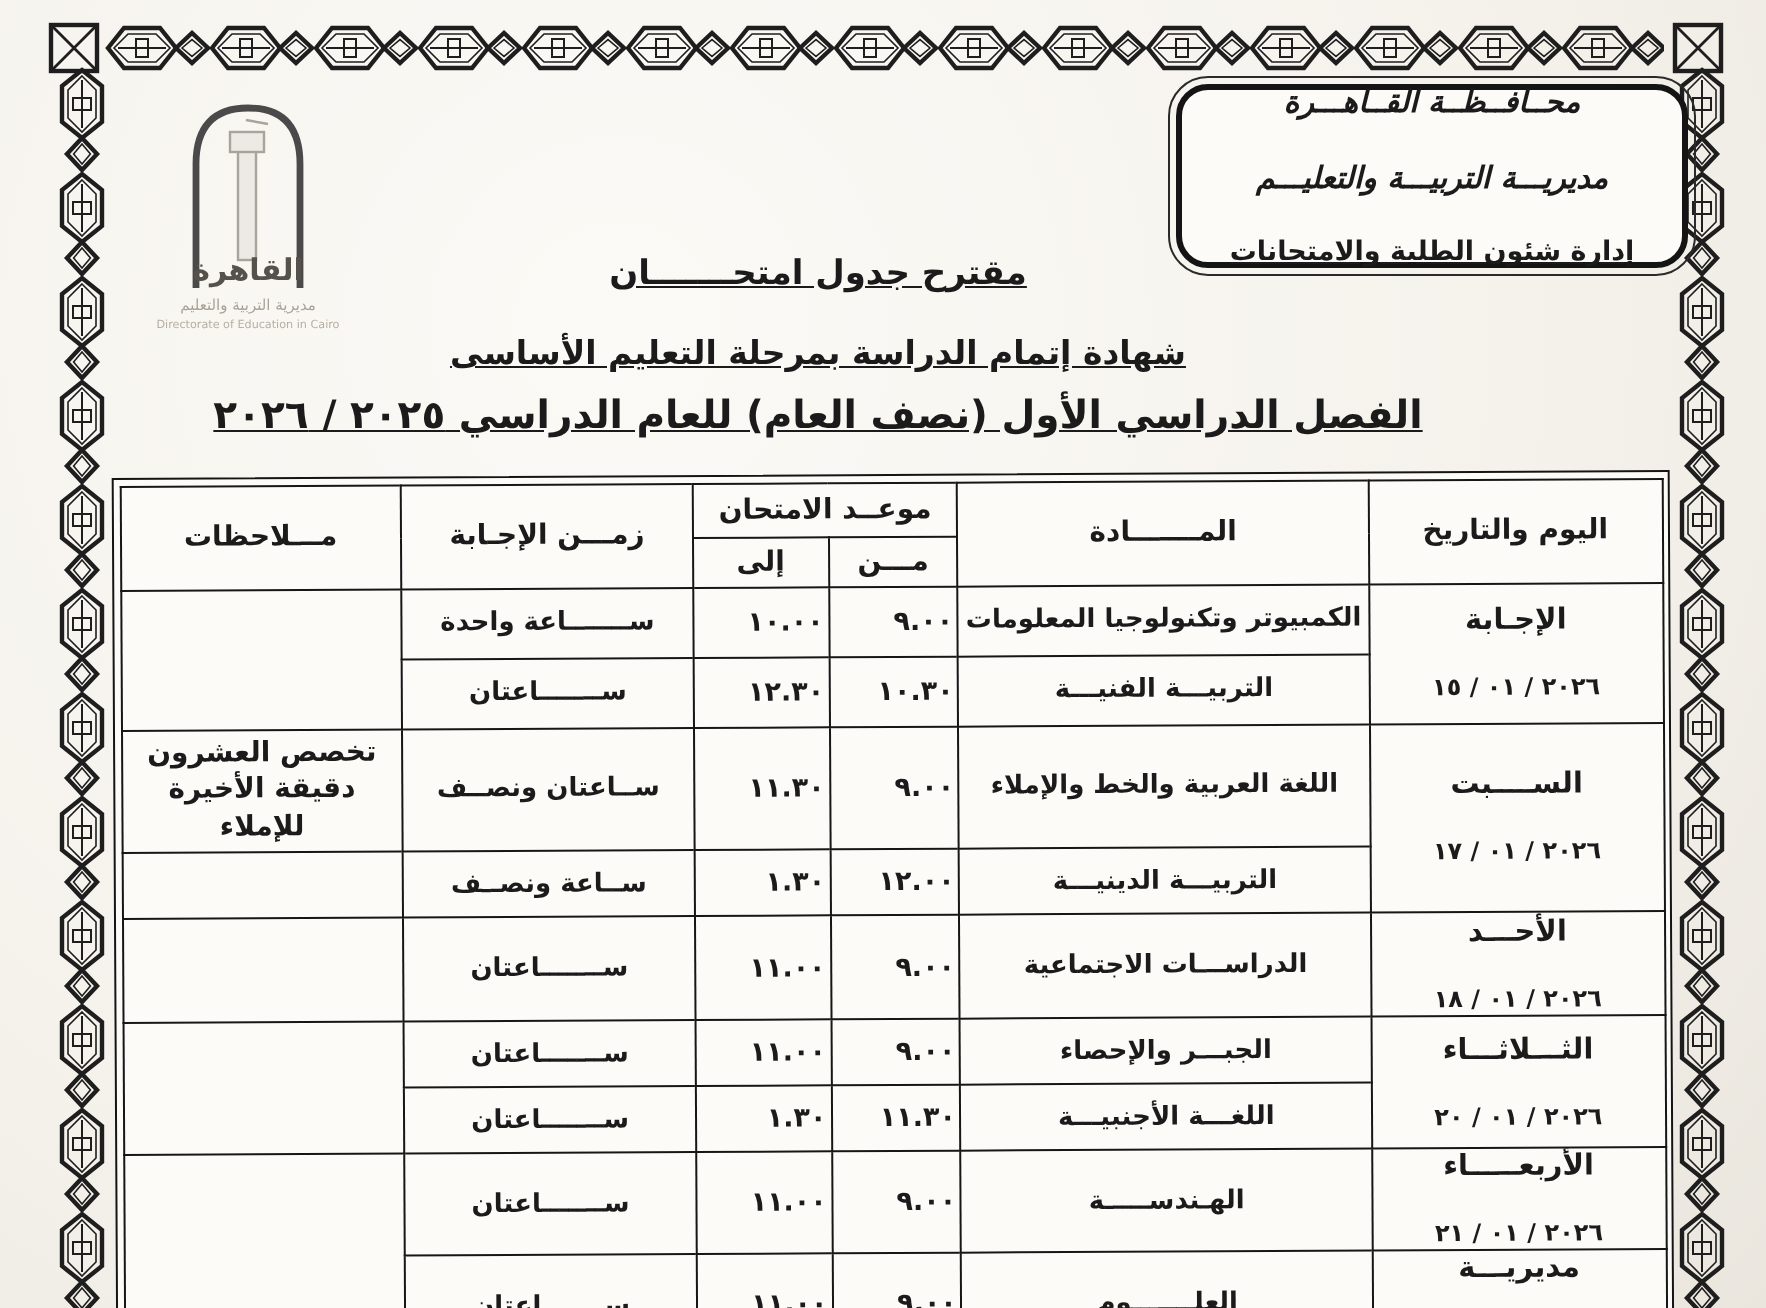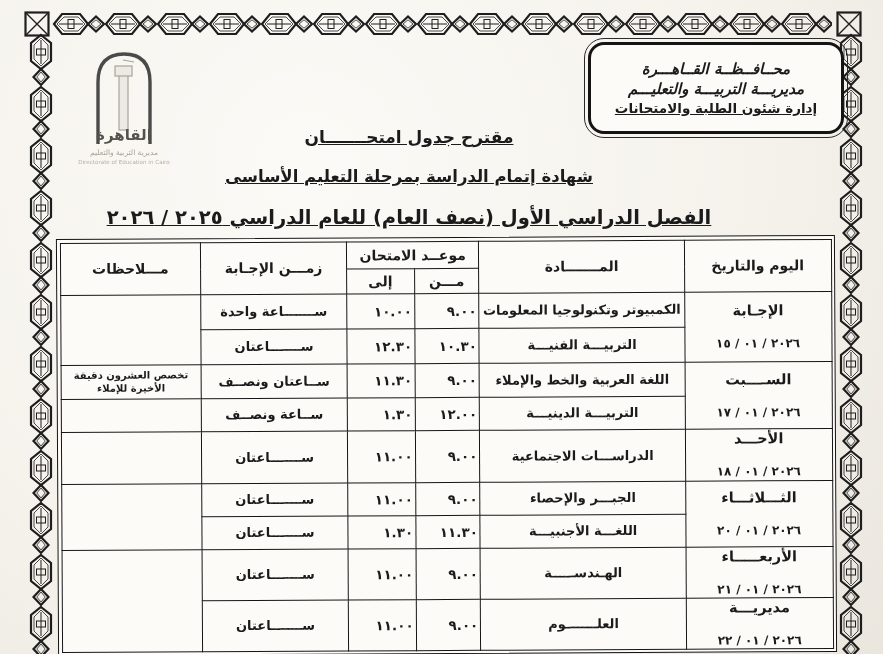--- a/index.html
+++ b/index.html
@@ -14,47 +14,47 @@
   .chain-top{left:52px;top:11px;}
   .chain-left{left:54px;top:33px;transform:rotate(90deg);transform-origin:0 0;}
   .chain-right{left:864px;top:33px;transform:rotate(90deg);transform-origin:0 0;}
   .corner{position:absolute;}
   .corner-tl{left:23px;top:10px;}
   .corner-tr{left:835px;top:10px;}
   
   .org-box{
     position:absolute;left:588px;top:42px;width:238px;height:78px;
     border:3px solid #141414;border-radius:16px;outline:1.5px solid #2a2a2a;outline-offset:3px;
-    background:#fcfbf8;display:flex;flex-direction:column;justify-content:center;align-items:center;gap:0;
+    background:#fcfbf8;display:flex;flex-direction:column;justify-content:center;align-items:center;gap:18px;
     padding:4px 6px;
   }
   .org-line{font-weight:700;font-size:14px;line-height:1.35;white-space:nowrap;}
   .org-calli{font-style:italic;font-size:15px;}
   .org-sub{font-size:13.5px;text-decoration:underline;}
   .logo{position:absolute;left:72px;top:40px;}
   
   .titles{position:absolute;left:36px;top:127px;width:746px;text-align:center;text-decoration:underline;}
   .t1{font-size:17px;font-weight:700;}
   .t2{font-size:16.5px;font-weight:700;margin-top:20px;}
-  .t3{font-size:19.5px;font-weight:700;margin-top:20px;}
+  .t3{font-size:19.5px;font-weight:700;margin-top:10px;}
   
   .sheet{position:absolute;left:57px;top:237px;transform:rotate(-0.3deg);}
   .tbl-outer{border:1.6px solid #141414;padding:2.5px;background:#fcfbf8;}
   table{border-collapse:collapse;table-layout:fixed;width:772px;}
   th,td{border:1.7px solid #161616;text-align:center;vertical-align:middle;
         font-weight:700;padding:1px 2px;overflow:hidden;}
   th{font-size:14px;}
   .c-day{width:145px;} .c-sub{width:203px;} .c-from{width:64px;} .c-to{width:67px;}
   .c-dur{width:144px;} .c-note{width:139px;}
   .day-name{font-size:14.5px;}
   .date{font-size:12px;direction:ltr;unicode-bidi:isolate;letter-spacing:1px;margin-top:18px;}
   .subj{font-size:13px;}
   .time{font-size:13.5px;direction:ltr;text-align:right;}
   .dur{font-size:13px;}
-  .note{font-size:10px;line-height:1.35;padding:2px 3px;}
+  .note{font-size:14px;line-height:1.35;padding:2px 3px;}
   .hr-top{height:27px;} .hr-bot{height:25px;}
   .h35{height:35px;} .h34{height:34px;} .h33{height:33px;}
   .h52{height:52px;} .h45{height:45px;} .h46{height:46px;}
 </style>
 </head>
 <body>
 
 <div class="page">
 
   <svg class="chain chain-top" width="780" height="26" viewBox="0 0 780 26">

